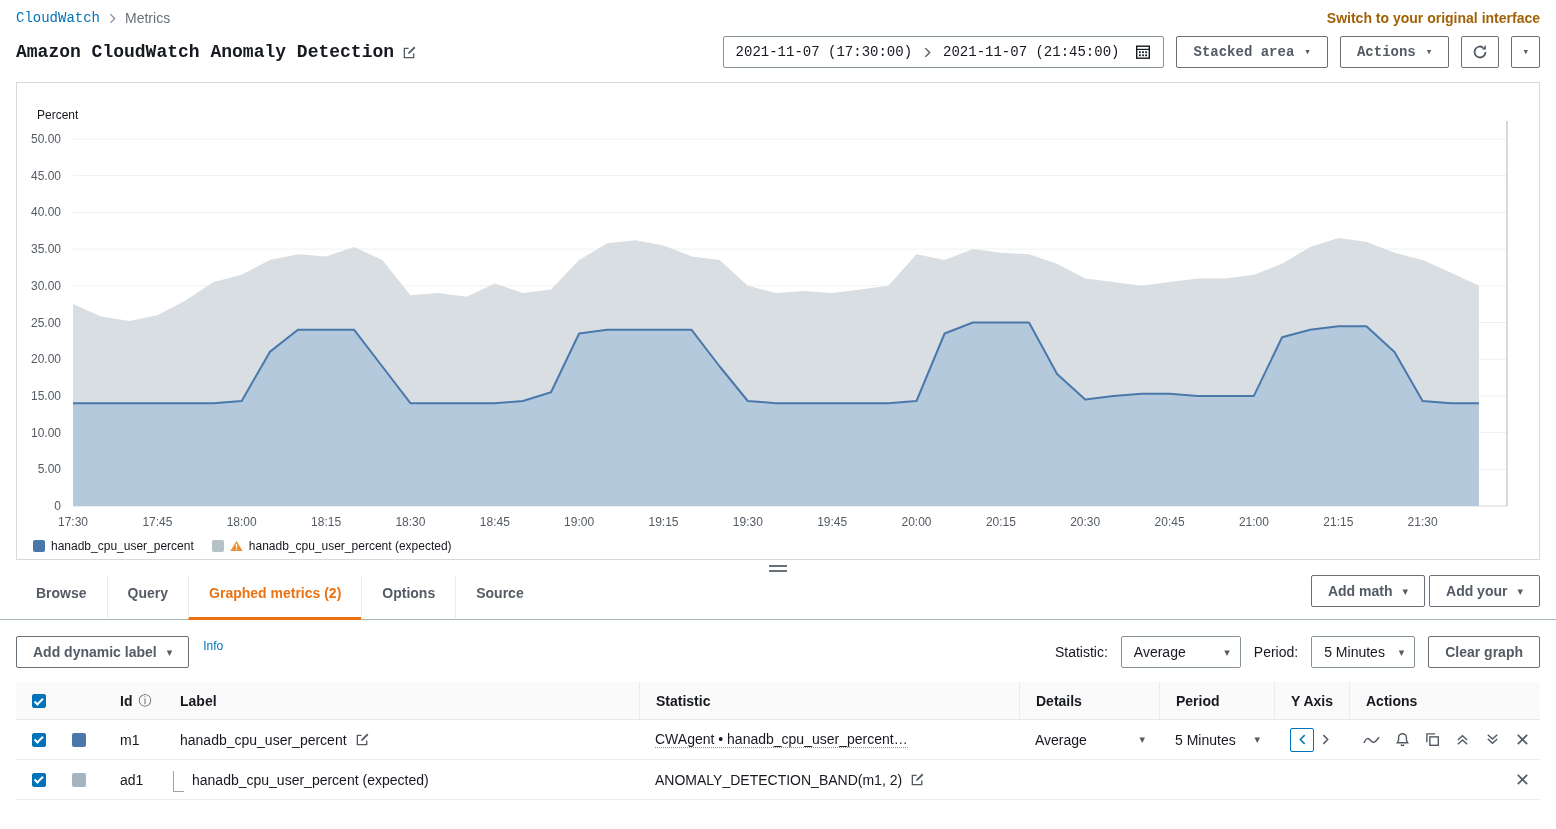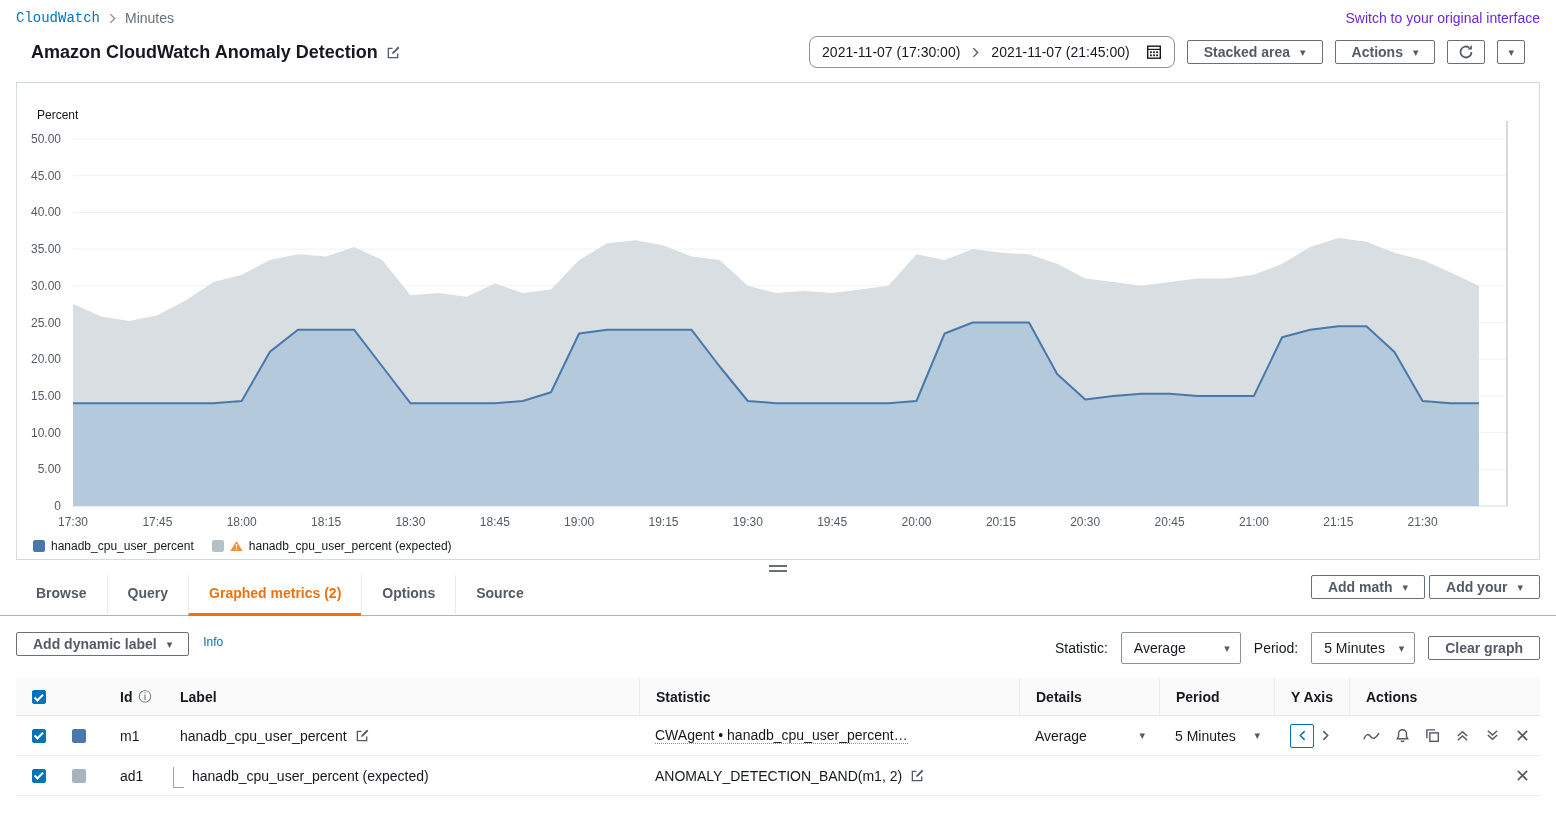--- a/index.html
+++ b/index.html
@@ -9,34 +9,34 @@
     font-family:"Liberation Sans","DejaVu Sans",sans-serif;
     font-size:14px; color:#16191f;
   }
   .page { width:1556px; height:829px; background:#fff; }
 
   
   .topbar { display:flex; align-items:center; padding:10px 16px 2px; }
   .crumb-link { color:#0073bb; cursor:pointer;font-family:Liberation Mono, monospace; }
   .crumb-sep { color:#879196; margin:0 9px; display:inline-flex; }
   .crumb-current { color:#687078; }
-  .switch-link { margin-left:auto; color:#6d28d9; font-weight:400; cursor:pointer; text-decoration:none; }
-
-  
-  .title-row { display:flex; align-items:center; padding:8px 31px 14px; }
+  .switch-link { margin-left:auto; color:#a16207; font-weight:700; cursor:pointer; text-decoration:none; }
+
+  
+  .title-row { display:flex; align-items:center; padding:8px 16px 14px;font-family:Liberation Mono, monospace; }
   .page-title { font-size:18px; font-weight:700; margin:0; }
   .icon { color:#545b64; display:inline-flex; align-items:center; }
   .edit-ic { margin-left:8px; cursor:pointer; }
   .title-controls { margin-left:auto; display:flex; align-items:center; gap:12px; }
 
-  .date-range { display:flex; align-items:center; gap:12px; border:1px solid #879596; border-radius:8px; height:32px; padding:0 12px; cursor:pointer; background:#fff; }
+  .date-range { display:flex; align-items:center; gap:12px; border:1px solid #879596; border-radius:2px; height:32px; padding:0 12px; cursor:pointer; background:#fff; }
   .date-range .chev { color:#545b64; display:inline-flex; }
   .cal-ic { color:#16191f; margin-left:4px; }
 
-  .aws-btn { display:inline-flex; align-items:center; gap:10px; background:#fff; border:1px solid #687078; border-radius:2px; height:24px; padding:0 16px; font-weight:700; font-size:14px; color:#545b64; cursor:pointer; font-family:inherit; }
+  .aws-btn { display:inline-flex; align-items:center; gap:10px; background:#fff; border:1px solid #687078; border-radius:2px; height:32px; padding:0 16px; font-weight:700; font-size:14px; color:#545b64; cursor:pointer; font-family:inherit; }
   .aws-btn.icon-btn { padding:0 10px; }
   .caret { font-size:11px; color:#545b64; line-height:1; }
 
   
   .chart-panel { margin:0 16px; border:1px solid #d5dbdb; background:#fff; padding:6px 0 6px; }
   #chart-svg { display:block; }
   #chart-svg text { fill:#545b64; font:12px "Liberation Sans","DejaVu Sans",sans-serif; }
   #chart-svg .ylab { fill:#16191f; }
   .legend { display:flex; gap:18px; align-items:center; margin:2px 0 0 16px; font-size:12px; color:#16191f; }
   .legend-item { display:flex; align-items:center; gap:6px; cursor:pointer; }
@@ -95,21 +95,21 @@
 
 <div class="page">
 
   <div class="topbar">
     <span class="crumb-link">CloudWatch</span>
     <span class="crumb-sep">
       <svg viewBox="0 0 8 12" width="7" height="11">
           <path d="M1.5 1l5 5-5 5" fill="none" stroke="currentColor" stroke-width="1.5"></path>
         </svg>
     </span>
-    <span class="crumb-current">Minutes</span>
+    <span class="crumb-current">Metrics</span>
     <a class="switch-link">Switch to your original interface</a>
   </div>
 
   <div class="title-row">
     <h1 class="page-title">Amazon CloudWatch Anomaly Detection</h1>
     <span class="icon edit-ic">
       <svg viewBox="0 0 16 16" width="15" height="15">
           <path d="M12.5 9v4.5h-10v-10H7" fill="none" stroke="currentColor" stroke-width="1.4"></path>
           <path d="M6.5 9.5l1.8-.4 6-6-1.4-1.4-6 6z" fill="currentColor"></path>
         </svg>

